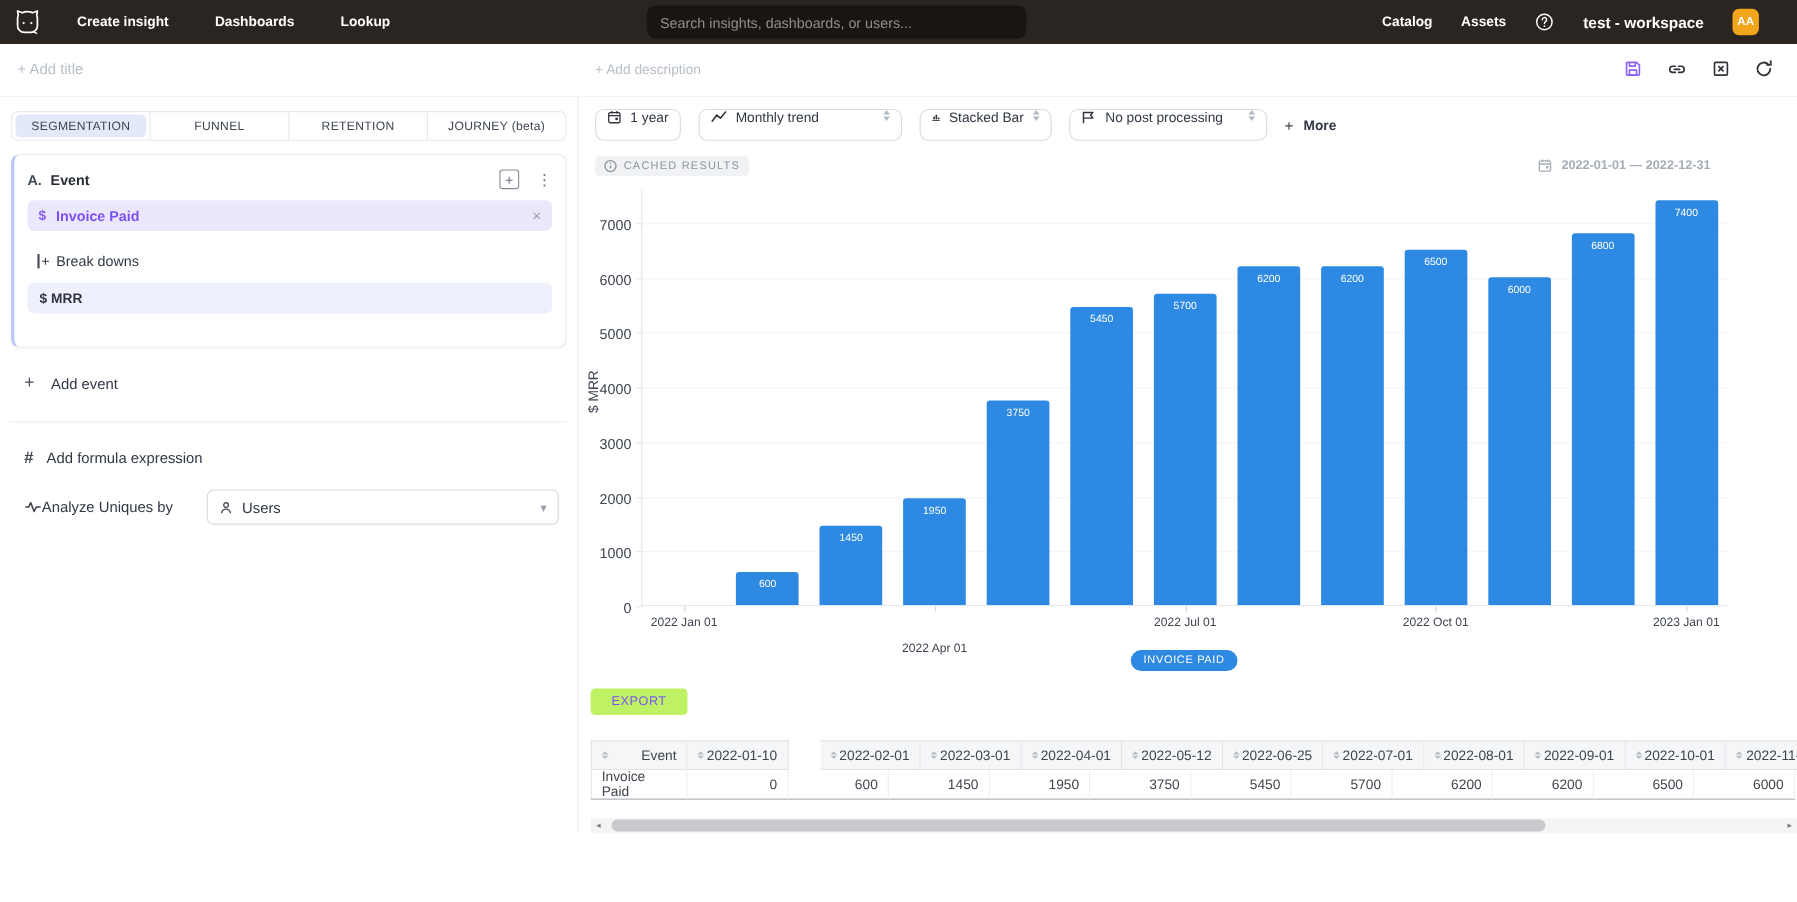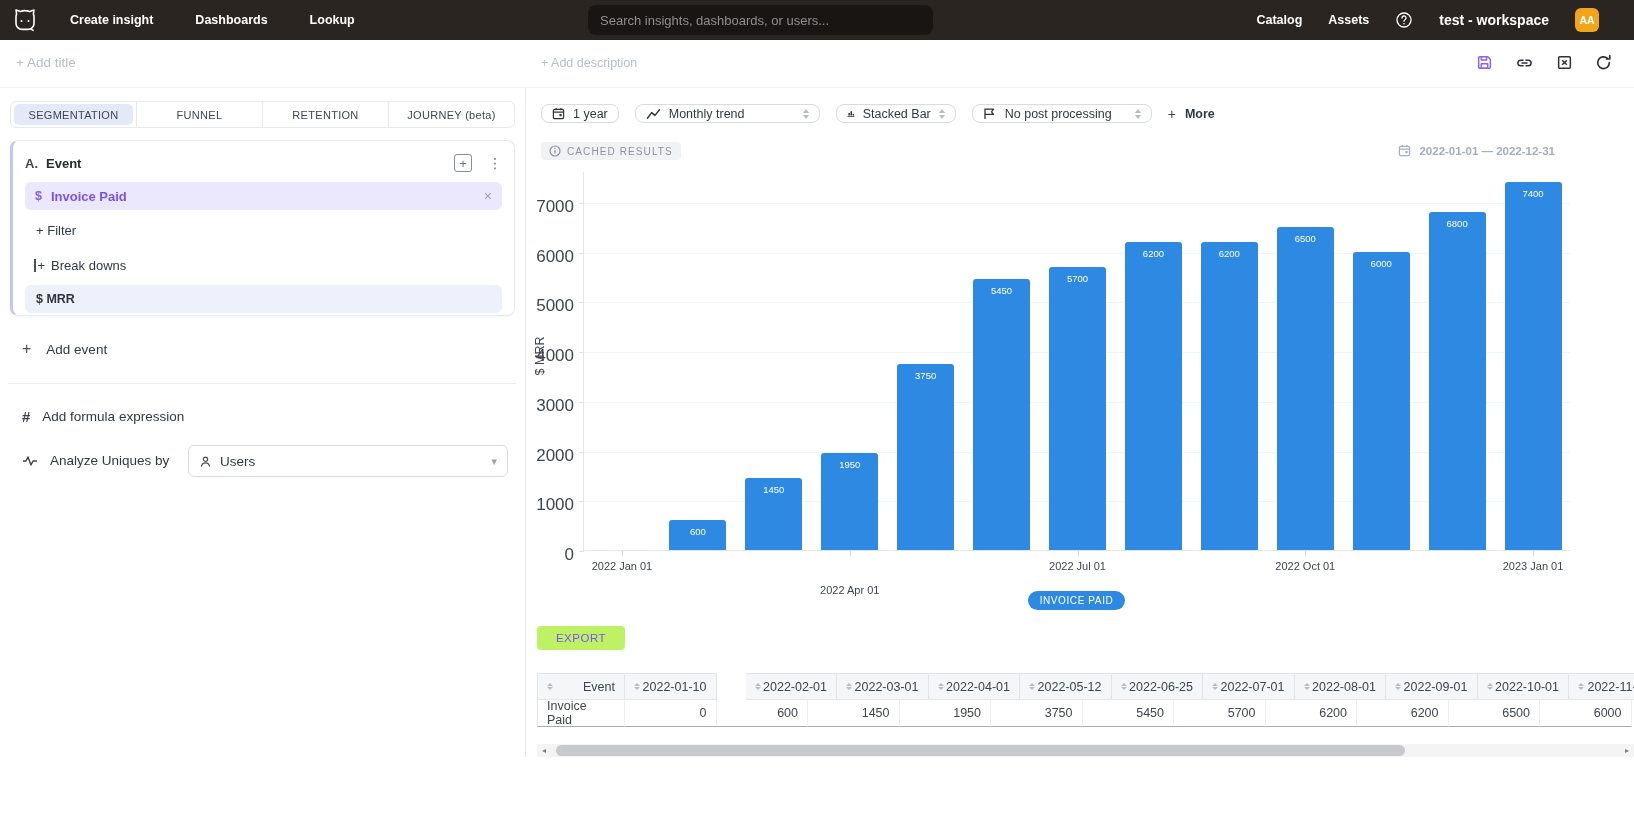--- a/index.html
+++ b/index.html
@@ -42,43 +42,43 @@
   .filter-row{margin-top:13px;padding-left:11px;font-size:13px;color:#313845;cursor:pointer}
   .bd-row{margin-top:20px;padding-left:9px;font-size:13px;color:#313845;display:flex;align-items:center;cursor:pointer}
   .bd-ic{display:inline-block;width:1.5px;height:13px;background:#4a4f58;margin-right:2px}
   .bd-plus{margin-right:6px;color:#313845}
   .mrr-row{margin-top:12px;height:28px;background:#EEF0FC;border-radius:6px;display:flex;align-items:center;padding:0 11px;font-size:12.5px;font-weight:700;color:#2e3440;cursor:pointer}
   .add-event{position:absolute;left:22px;top:340px;display:flex;align-items:center;gap:15px;font-size:13.5px;color:#313845;cursor:pointer}
   .add-event .pl{font-size:16px;color:#4a4f58}
   .panel-divider{position:absolute;left:8px;top:383px;width:508px;height:1px;background:#e9ebef}
   .add-formula{position:absolute;left:22px;top:408px;display:flex;align-items:center;gap:12px;font-size:13.5px;color:#313845;cursor:pointer}
   .add-formula .hash{font-size:15px;font-weight:700;color:#3f444c}
-  .analyze-label{position:absolute;left:22px;top:453px;display:flex;align-items:center;gap:12px;font-size:13.5px;color:#313845}
+  .analyze-label{position:absolute;left:22px;top:453px;display:flex;align-items:center;gap:0;font-size:13.5px;color:#313845}
   .users-select{position:absolute;left:188px;top:445px;width:320px;height:32px;border:1px solid #d8dbe0;border-radius:6px;background:#fff;display:flex;align-items:center;gap:8px;padding:0 10px;cursor:pointer}
   .users-select .val{font-size:13.5px;color:#313845}
   .users-select .chev{margin-left:auto;color:#9aa1ab;font-size:11px}
   .vdivider{position:absolute;left:525px;top:88px;width:1px;height:669px;background:#e7e9ee}
   
   .controls{position:absolute;left:541px;top:99px;height:29px;display:flex;align-items:center;gap:16px}
-  .ctrl{height:19px;border:1px solid #d8dbe0;border-radius:8px;background:#fff;display:flex;align-items:center;gap:8px;padding:0 10px;font-size:12.5px;color:#313845;cursor:pointer;white-space:nowrap}
+  .ctrl{height:29px;border:1px solid #d8dbe0;border-radius:8px;background:#fff;display:flex;gap:8px;padding:0 10px;font-size:12.5px;color:#313845;cursor:pointer;white-space:nowrap}
   .ctrl.w-trend{width:185px}.ctrl.w-type{width:120px}.ctrl.w-post{width:180px}
   .updown{margin-left:auto;display:flex;flex-direction:column;align-items:center;gap:2px}
   .tri-up{width:0;height:0;border-left:3.5px solid transparent;border-right:3.5px solid transparent;border-bottom:4px solid #b3bac3}
   .tri-down{width:0;height:0;border-left:3.5px solid transparent;border-right:3.5px solid transparent;border-top:4px solid #b3bac3}
   .more{display:flex;align-items:center;gap:9px;cursor:pointer}
   .more .pl{font-size:14px;color:#3f444c}
   .more .lbl{font-size:12.5px;font-weight:700;color:#313845}
   .cached{position:absolute;left:541px;top:142px;height:18px;background:#f1f2f4;border-radius:4px;display:flex;align-items:center;gap:6px;padding:0 8px;color:#8b93a0;font-size:10px;letter-spacing:1.1px;white-space:nowrap}
   .daterange{position:absolute;right:79px;top:144px;display:flex;align-items:center;gap:8px;color:#a6adb8;font-size:11.5px;font-weight:700;white-space:nowrap}
   
   .plot{position:absolute;left:583px;top:172px;width:987px;height:379px;border-left:1px solid #e3e6ea;border-bottom:1px solid #e3e6ea}
   .gridline{position:absolute;left:0;width:100%;height:1px;background:#f4f5f7}
   .bar{position:absolute;bottom:0;border-radius:3px 3px 0 0}
   .bar-label{position:absolute;text-align:center;color:#fff;font-size:9.5px}
-  .ytick-label{position:absolute;left:-52px;width:42px;text-align:right;font-size:17px;color:#3e4550}
+  .ytick-label{position:absolute;left:-52px;width:42px;text-align:right;font-size:13px;color:#3e4550}
   .ytick-mark{position:absolute;left:-5px;width:5px;height:1px;background:#dfe3e8}
   .xtick-label{position:absolute;transform:translateX(-50%);font-size:11px;color:#3e4550;white-space:nowrap}
   .xtick-mark{position:absolute;width:1px;height:5px;background:#cfd4da}
   .ylabel{position:absolute;left:505px;top:349px;width:70px;text-align:center;transform:rotate(-90deg);font-size:12.5px;color:#3e4550}
   .legend-wrap{position:absolute;left:583px;top:591px;width:987px;display:flex;justify-content:center}
   .legend-pill{background:#2E89E2;color:#fff;font-size:10px;letter-spacing:.6px;border-radius:10px;padding:4px 12px;cursor:pointer}
   .export{position:absolute;left:537px;top:626px;width:88px;height:24px;background:#bef264;color:#7A52F4;font-size:11.5px;letter-spacing:.5px;border:none;border-radius:4px;cursor:pointer}
   
   .rtable{position:absolute;left:537px;top:673px}
   .trow{display:flex}
@@ -181,21 +181,20 @@
     <span class="ttl">Event</span>
     <span class="spacer"></span>
     <span class="plusbox">+</span>
     <span class="dots">⋮</span>
   </div>
   <div class="event-row">
     <span class="dlr">$</span>
     <span class="nm">Invoice Paid</span>
     <span class="x">×</span>
   </div>
-  <div class="filter-row">+ Filter</div>
   <div class="bd-row">
     <span class="bd-ic"></span>
       <span class="bd-plus">+</span>
     <span>Break downs</span>
   </div>
   <div class="mrr-row">
     <span>$ MRR</span>
   </div>
 </div>
 

